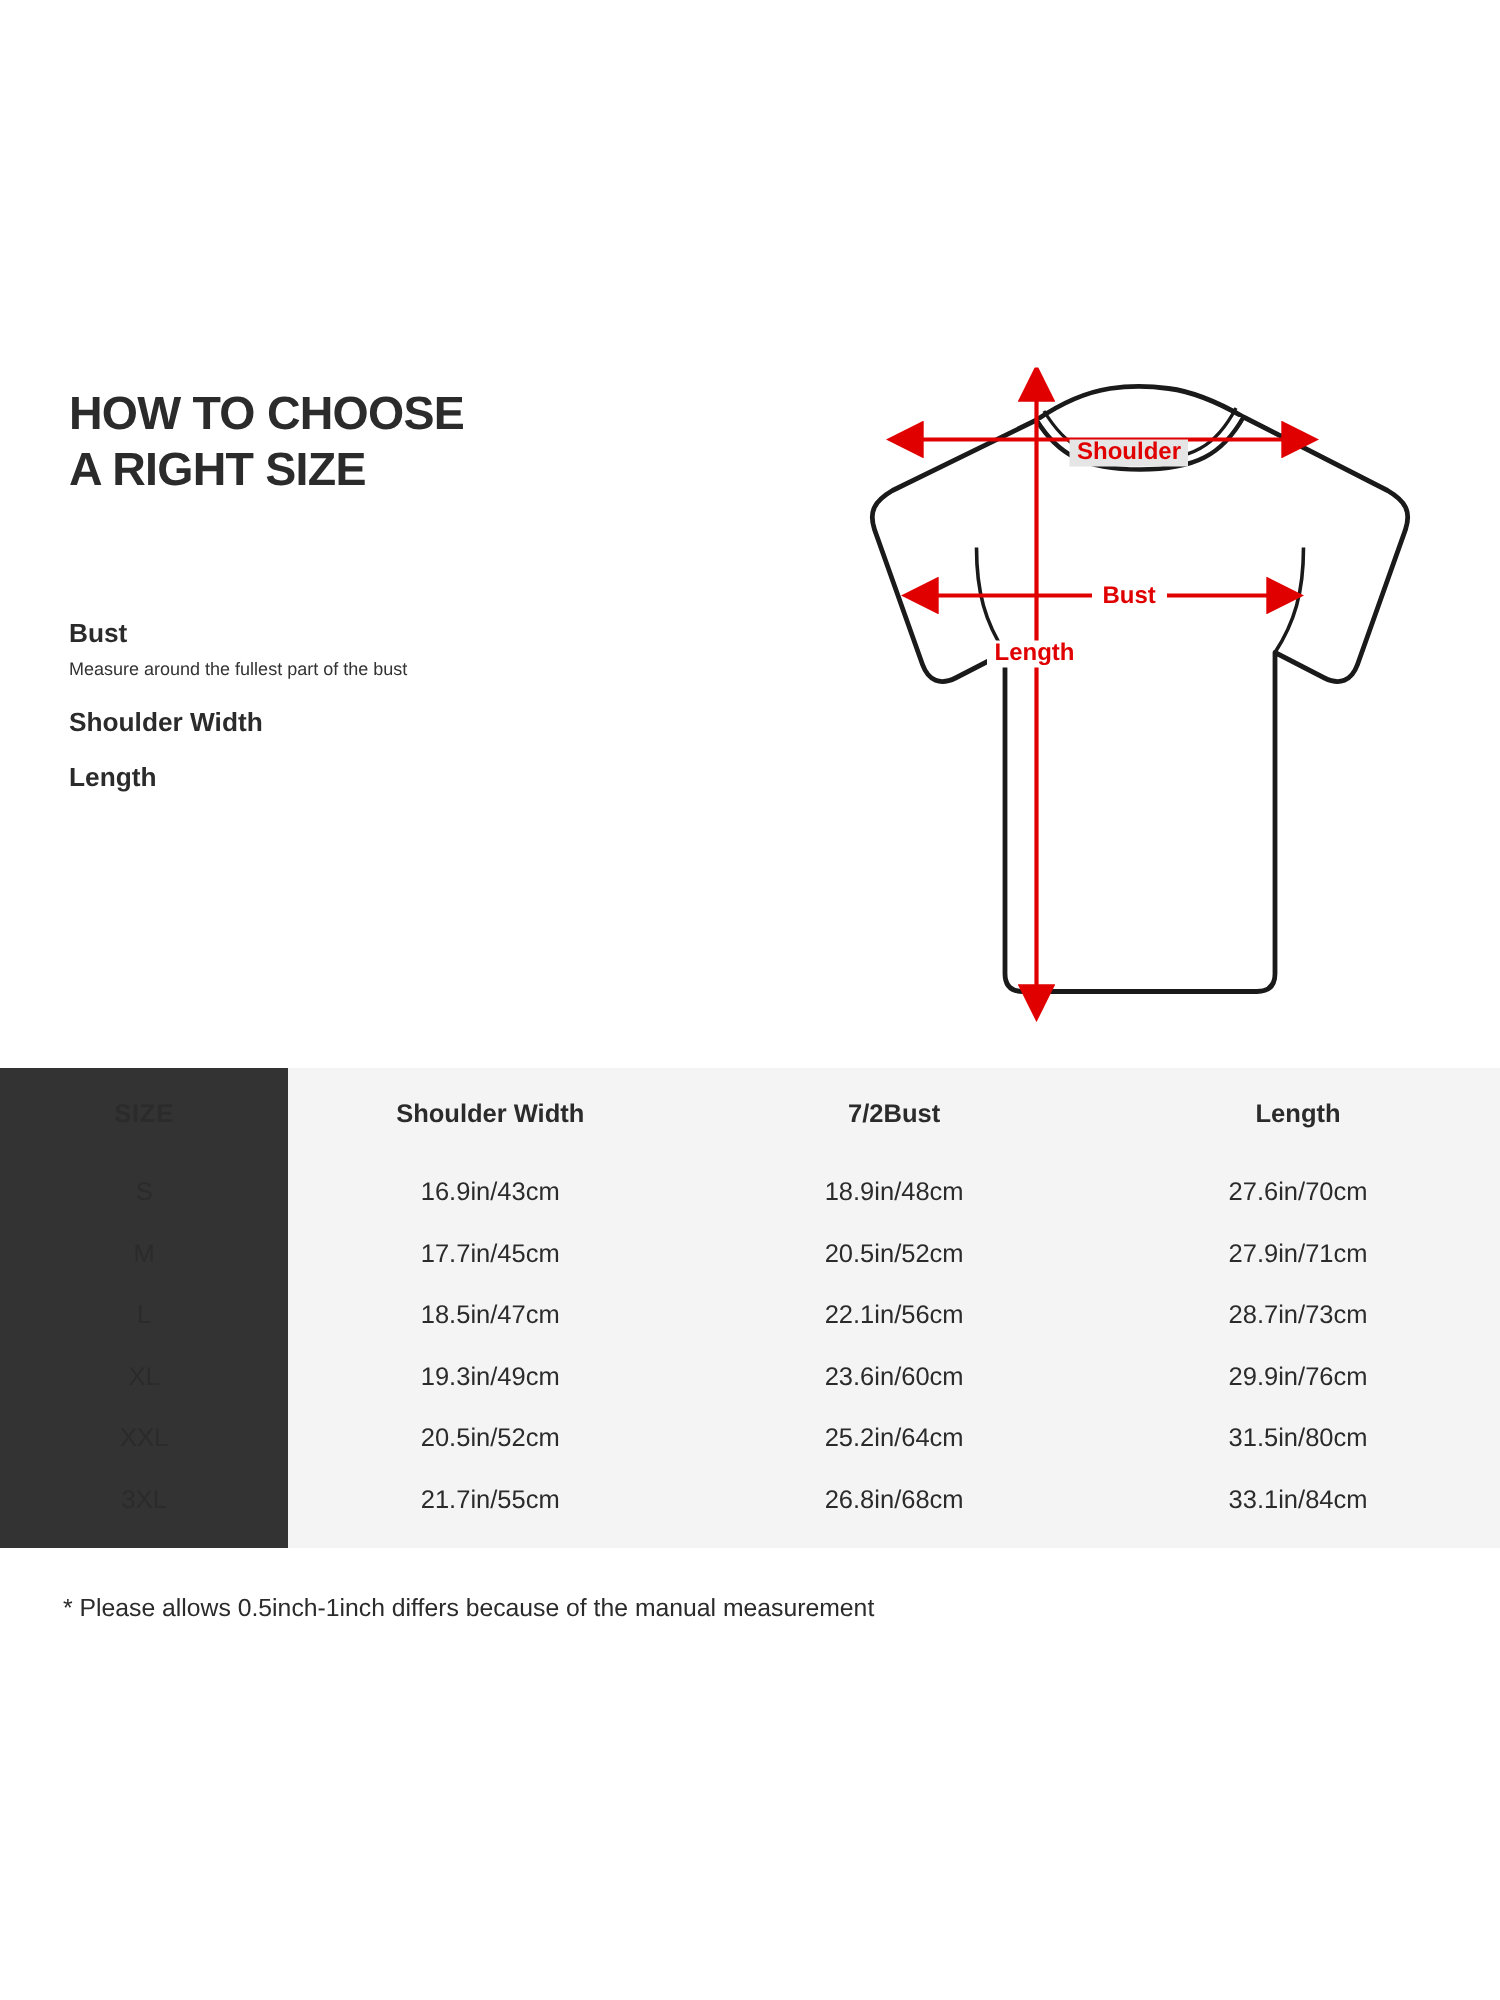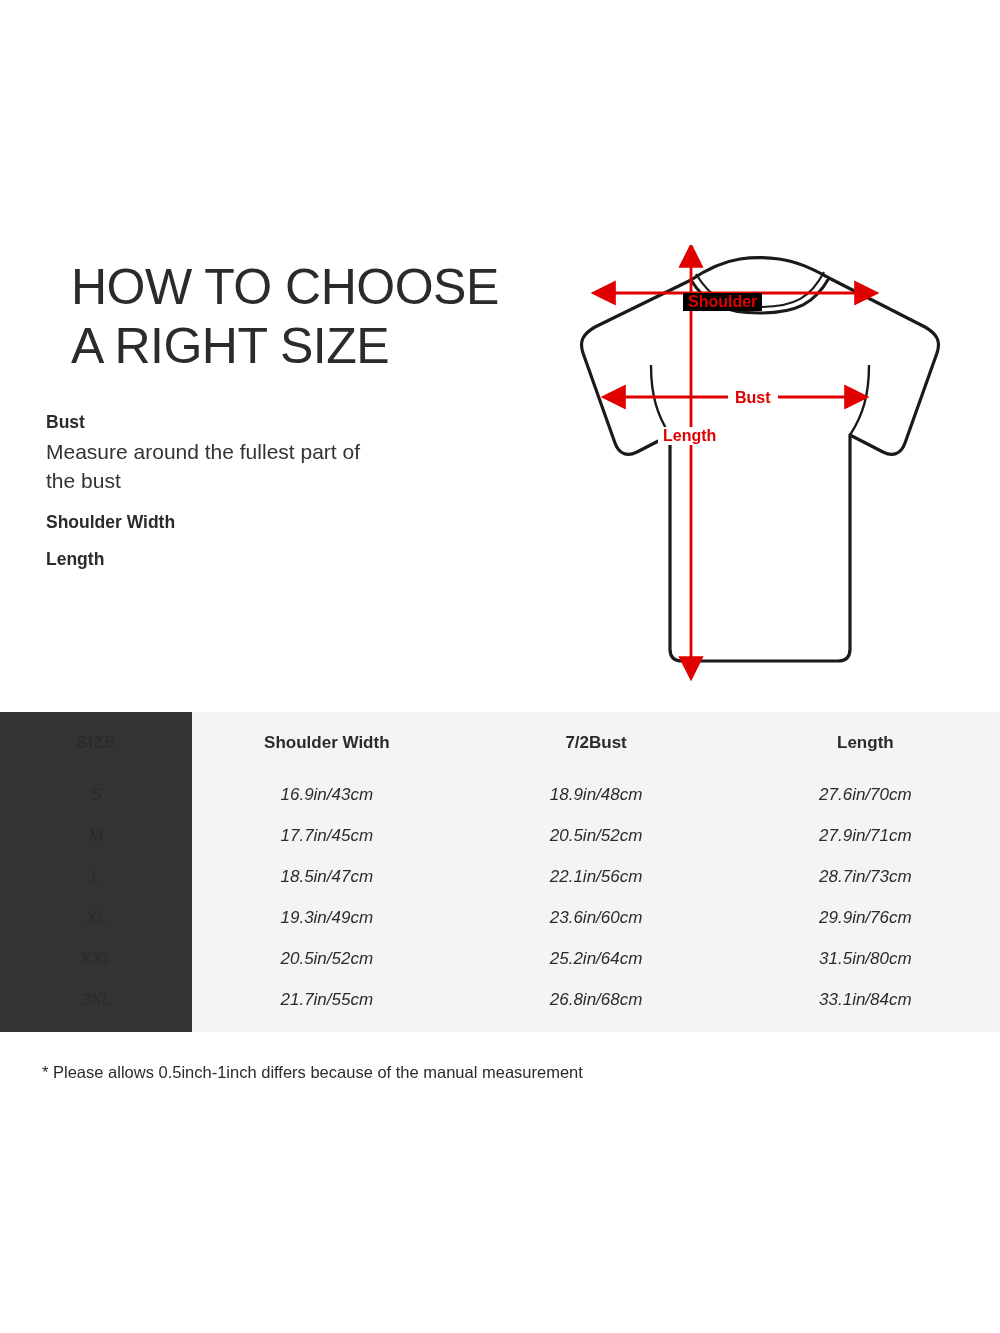--- a/index.html
+++ b/index.html
@@ -29,43 +29,42 @@
     left: 0; top: 0;
     width: 1000px;
     height: 712px;
   }
 
   .headline {
     position: absolute;
     left: 46px;
     top: 258px;
     width: 470px;
-    font-size: 50px;
-    font-weight: normal;
+    font-size: 31px;
+    font-weight: bold;
     line-height: 1.18;
     letter-spacing: -0.5px;
     color: #2b2b2b;
-    margin-left: 25px;
   }
 
   .defs {
     position: absolute;
     left: 46px;
     top: 412px;
     width: 470px;
   }
   .def-block { margin-bottom: 16px; }
   .def-term {
     font-size: 17.5px;
     font-weight: bold;
     color: #2b2b2b;
     margin-bottom: 5px;
   }
   .def-desc {
-    font-size: 21px;
+    font-size: 12px;
     color: #333333;
     line-height: 1.38;
     max-width: 340px;
   }
 
   
   .shirt-wrap {
     position: absolute;
     left: 505px;
     top: 245px;
@@ -97,21 +96,21 @@
     border-collapse: collapse;
     table-layout: fixed;
   }
   table.size-table th, table.size-table td {
     text-align: center;
     font-size: 17px;
     color: #2b2b2b;
     padding: 0;
   }
   table.size-table th { height: 62px; }
-  table.size-table td { height: 41px; font-style: italic; }
+  table.size-table td { height: 41px; }
   table.size-table col.c-size { width: 192px; }
   table.size-table col.c-other { width: 269px; }
 
   th.size-head {
     color: #ffffff;
     font-weight: bold;
     font-size: 17px;
     letter-spacing: 0.5px;
   }
   th.head-cell {
@@ -207,21 +206,21 @@
 
         <g>
           <line x1="118" y1="152" x2="342" y2="152" stroke="#e00000" stroke-width="2.8" marker-start="url(#arrL)" marker-end="url(#arrR)"></line>
         </g>
 
         <g>
           <line x1="186" y1="20" x2="186" y2="414" stroke="#e00000" stroke-width="2.8" marker-start="url(#arrL)" marker-end="url(#arrR)"></line>
         </g>
       </svg>
 
-      <div style="position:absolute;left:178px;top:48px;background:#000000;padding:0 5px;font-size:16px;font-weight:bold;color:#e00000;">Shoulder</div>
+      <div style="position:absolute;left:208px;top:48px;background:#e5e5e5;padding:0 5px;font-size:16px;font-weight:bold;color:#e00000;">Shoulder</div>
       <div style="position:absolute;left:223px;top:144px;background:#ffffff;padding:0 7px;font-size:16px;font-weight:bold;color:#e00000;">Bust</div>
       <div style="position:absolute;left:153px;top:182px;background:#ffffff;padding:0 5px;font-size:16px;font-weight:bold;color:#e00000;">Length</div>
     </div>
   </div>
 
   <div class="table-section">
     <div class="size-col-bg"></div>
     <table class="size-table">
       <colgroup>
         <col class="c-size">

